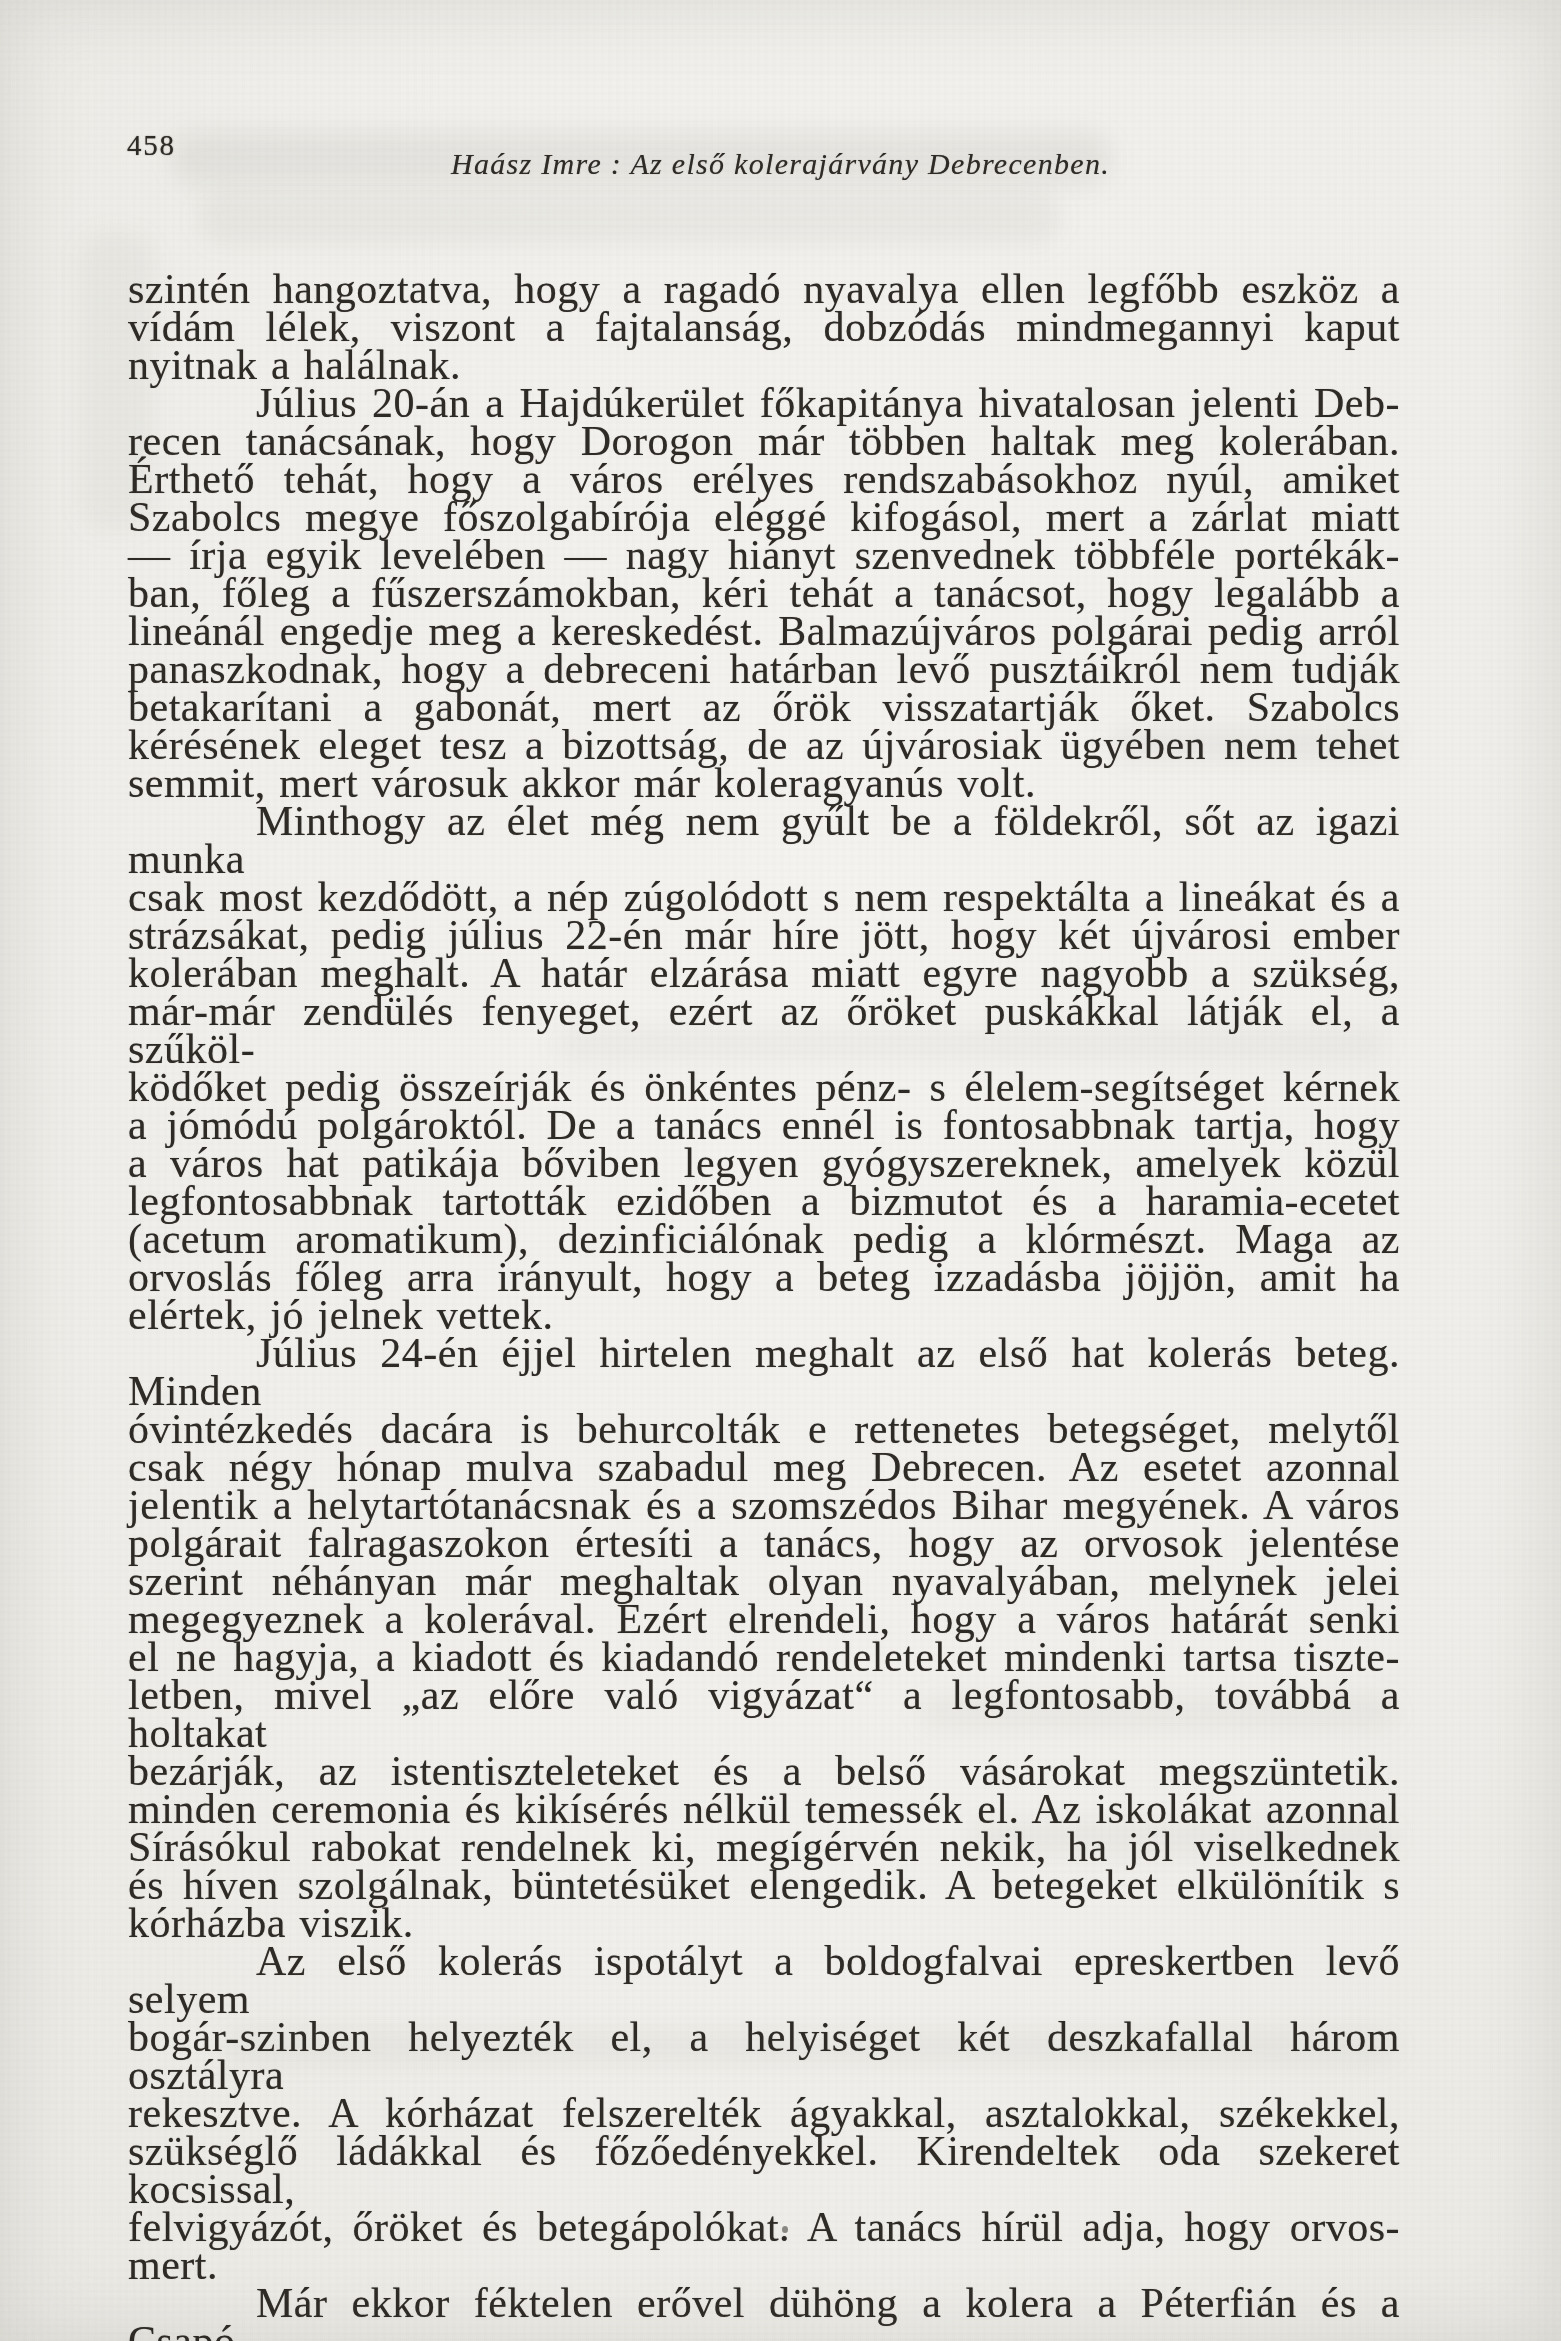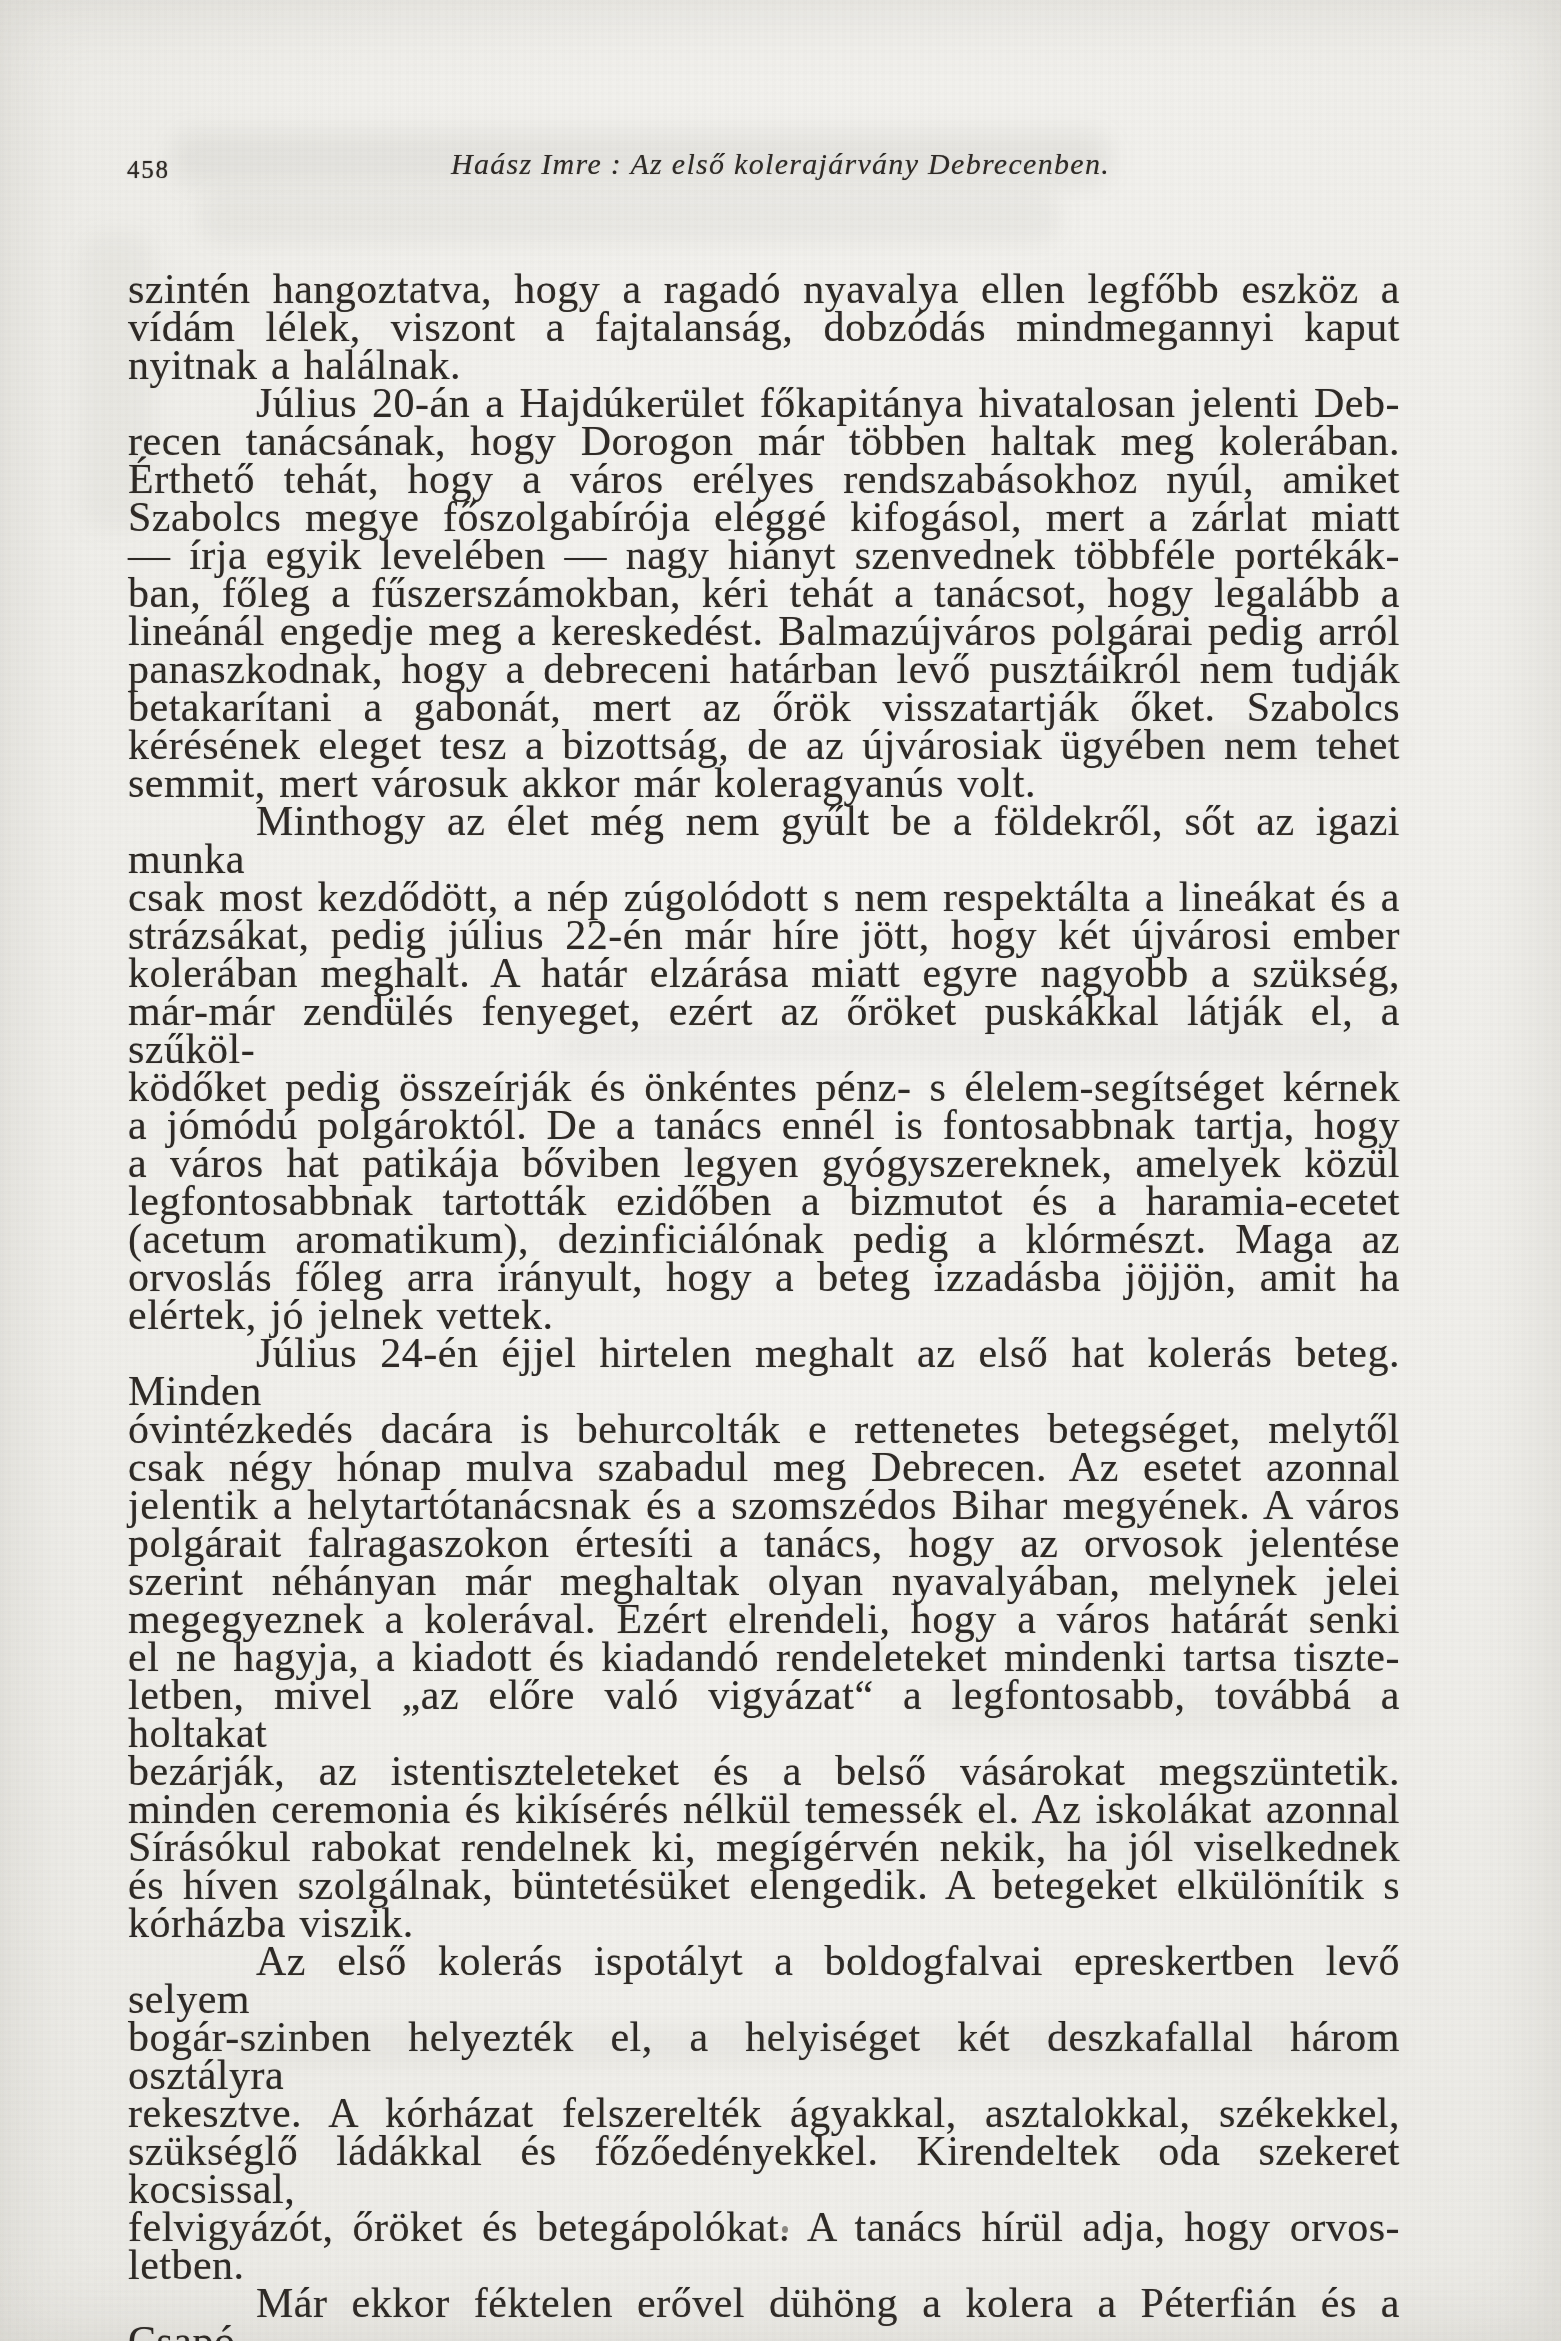--- a/index.html
+++ b/index.html
@@ -36,22 +36,22 @@
   .b7 { left: 971px; top: 1823px; width: 425px;  height: 29.5px;  background: rgba(118,114,106,0.06); }
   .b8 { left: 226px;  top: 2031px; width: 1171px; height: 31px;  background: rgba(118,114,106,0.065);}
   .mark-dot {
     position: absolute; left: 782px; top: 2226px;
     width: 6px; height: 7px; border-radius: 50%;
     background: rgba(56,52,46,0.55);
     filter: blur(0.4px);
   }
 
   .pageno {
-    position: absolute; left: 127px; top: 156px;
-    font-size: 25px; letter-spacing: 1.7px;
+    position: absolute; left: 127px; top: 129px;
+    font-size: 29px; letter-spacing: 1.7px;
     text-shadow: 0 0 1.2px rgba(46,42,38,0.75);
     text-align: right;
   }
   .running-title {
     position: absolute; left: 0; right: 0; top: 147px;
     text-align: center;
     font-style: italic;
     font-size: 30px; letter-spacing: 1.3px;
     text-shadow: 0 0 0.9px rgba(46,42,38,0.5);
   }
@@ -142,20 +142,20 @@
         <div class="line">Sírásókul rabokat rendelnek ki, megígérvén nekik, ha jól viselkednek</div>
         <div class="line">és híven szolgálnak, büntetésüket elengedik. A betegeket elkülönítik s</div>
         <div class="line last">kórházba viszik.</div>
       </div>
       <div class="para indent">
         <div class="line">Az első kolerás ispotályt a boldogfalvai epreskertben levő selyem</div>
         <div class="line">bogár-szinben helyezték el, a helyiséget két deszkafallal három osztályra</div>
         <div class="line">rekesztve. A kórházat felszerelték ágyakkal, asztalokkal, székekkel,</div>
         <div class="line">szükséglő ládákkal és főzőedényekkel. Kirendeltek oda szekeret kocsissal,</div>
         <div class="line">felvigyázót, őröket és betegápolókat. A tanács hírül adja, hogy orvos-</div>
-        <div class="line last">letben.</div>
+        <div class="line last">mert.</div>
       </div>
       <div class="para indent">
         <div class="line">Már ekkor féktelen erővel dühöng a kolera a Péterfián és a Csapó-</div>
       </div>
     </main>
 </div>
 
 
 </body></html>

